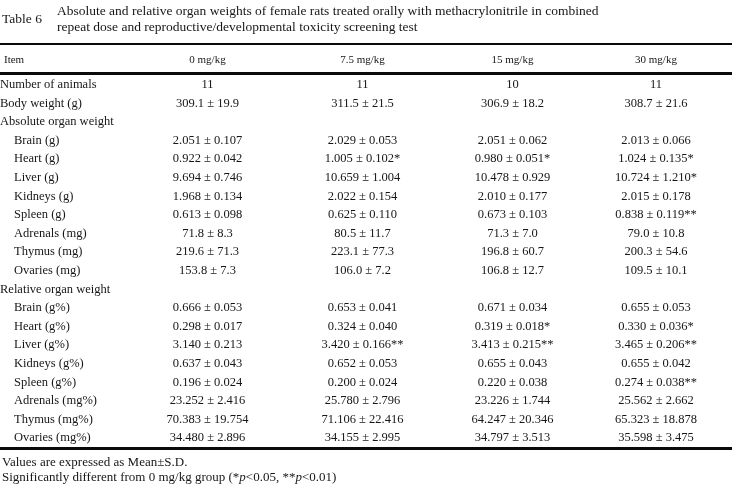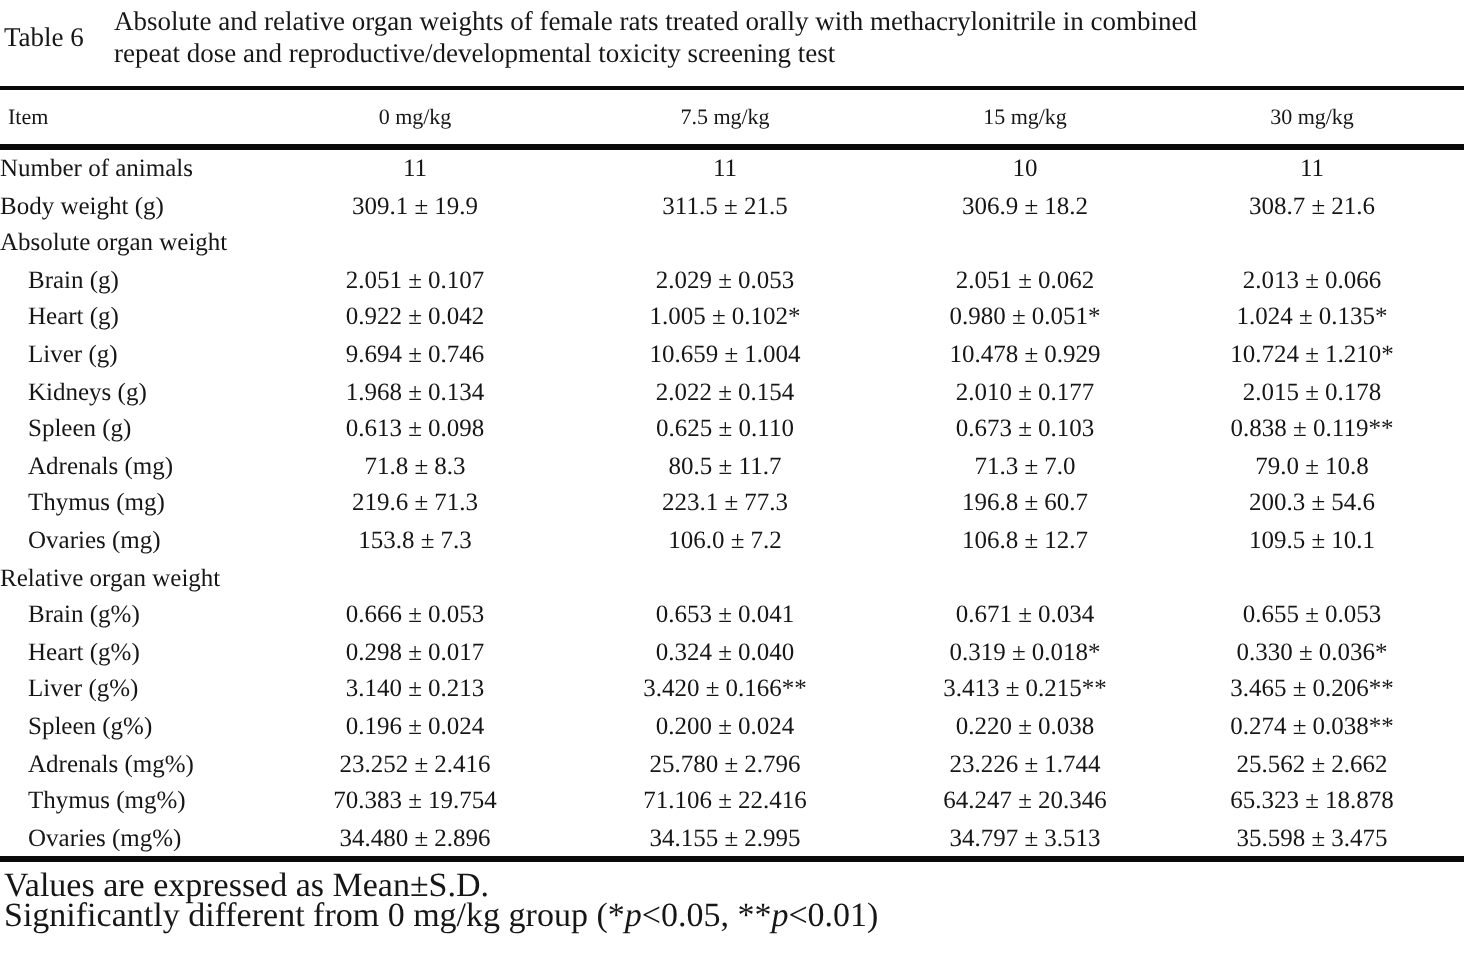--- a/index.html
+++ b/index.html
@@ -74,21 +74,21 @@
   td.item-cell.indent {
     padding-left: 14px;
   }
   td.val-cell {
     text-align: center;
   }
   
   .footnotes {
     margin-top: 4px;
     padding-left: 2px;
-    font-size: 17px;
+    font-size: 13px;
     line-height: 15px;
   }
   .footnotes i { font-style: italic; }
 </style>
 </head>
 <body>
 
 <div class="page">
 
   <div class="caption">
@@ -216,20 +216,27 @@
           <td class="val-cell">0.330 ± 0.036*</td>
         </tr>
         <tr>
           <td class="item-cell indent">Liver (g%)</td>
           <td class="val-cell">3.140 ± 0.213</td>
           <td class="val-cell">3.420 ± 0.166**</td>
           <td class="val-cell">3.413 ± 0.215**</td>
           <td class="val-cell">3.465 ± 0.206**</td>
         </tr>
         <tr>
+          <td class="item-cell indent">Kidneys (g%)</td>
+          <td class="val-cell">0.637 ± 0.043</td>
+          <td class="val-cell">0.652 ± 0.053</td>
+          <td class="val-cell">0.655 ± 0.043</td>
+          <td class="val-cell">0.655 ± 0.042</td>
+        </tr>
+        <tr>
           <td class="item-cell indent">Spleen (g%)</td>
           <td class="val-cell">0.196 ± 0.024</td>
           <td class="val-cell">0.200 ± 0.024</td>
           <td class="val-cell">0.220 ± 0.038</td>
           <td class="val-cell">0.274 ± 0.038**</td>
         </tr>
         <tr>
           <td class="item-cell indent">Adrenals (mg%)</td>
           <td class="val-cell">23.252 ± 2.416</td>
           <td class="val-cell">25.780 ± 2.796</td>

